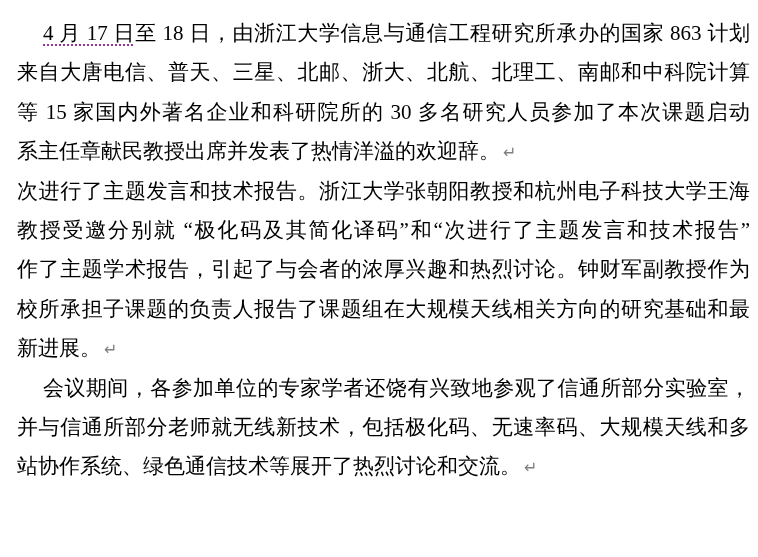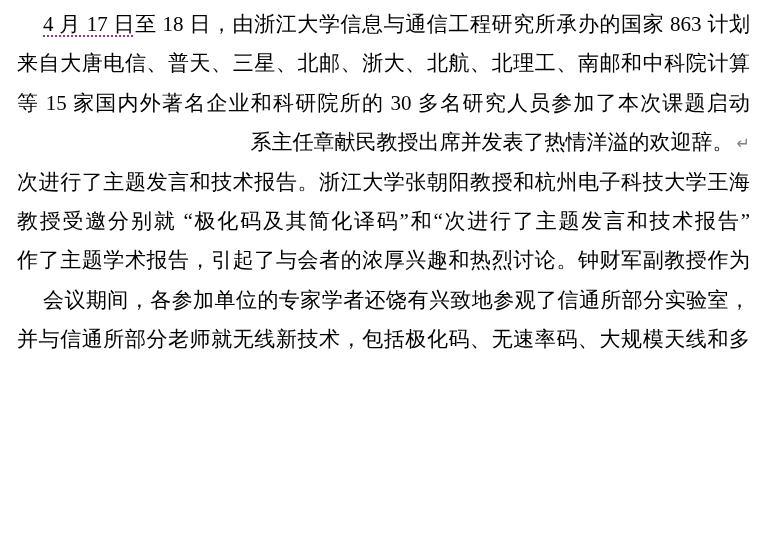--- a/index.html
+++ b/index.html
@@ -12,27 +12,28 @@
     height: 557px;
     overflow: hidden;
     font-family: "Liberation Serif", "DejaVu Serif", serif;
     font-size: 21px;
     color: #000000;
   }
   .page {
     padding: 5px 8px 0 17px;
     box-sizing: border-box;
     width: 758px;
+    margin-top: 9px;
   }
   .para { margin: 0; padding: 0; }
   .line {
     height: 39.4px;
     line-height: 39.4px;
     overflow: hidden;
-    text-align: right;
+    text-align: left;
     white-space: normal;
   }
   .line.fill {
     text-align: justify;
     text-align-last: justify;
   }
   .line.indent { text-indent: 26px; }
   .smart-tag {
     text-decoration: underline dotted #993399;
     text-decoration-thickness: 1.5px;
@@ -54,20 +55,23 @@
     <div class="line indent fill"><span class="smart-tag">4 月 17 日</span><span>至 18 日，由浙江大学信息与通信工程研究所承办的国家 863 计划</span></div>
     <div class="line fill"><span>来自大唐电信、普天、三星、北邮、浙大、北航、北理工、南邮和中科院计算所</span></div>
     <div class="line fill"><span>等 15 家国内外著名企业和科研院所的 30 多名研究人员参加了本次课题启动会，</span></div>
     <div class="line"><span>系主任章献民教授出席并发表了热情洋溢的欢迎辞。</span><span class="pmark">↵</span></div>
   </div>
 
   <div class="para">
     <div class="line fill"><span>次进行了主题发言和技术报告。浙江大学张朝阳教授和杭州电子科技大学王海泉</span></div>
     <div class="line fill"><span>教授受邀分别就 “极化码及其简化译码”和“次进行了主题发言和技术报告”</span></div>
     <div class="line fill"><span>作了主题学术报告，引起了与会者的浓厚兴趣和热烈讨论。钟财军副教授作为我</span></div>
+    <div class="line fill"><span>校所承担子课题的负责人报告了课题组在大规模天线相关方向的研究基础和最</span></div>
+    <div class="line"><span>新进展。</span><span class="pmark">↵</span></div>
   </div>
 
   <div class="para">
     <div class="line indent fill"><span>会议期间，各参加单位的专家学者还饶有兴致地参观了信通所部分实验室，</span></div>
     <div class="line fill"><span>并与信通所部分老师就无线新技术，包括极化码、无速率码、大规模天线和多基</span></div>
+    <div class="line"><span>站协作系统、绿色通信技术等展开了热烈讨论和交流。</span><span class="pmark">↵</span></div>
   </div>
 
 </div>
 
 </body></html>

